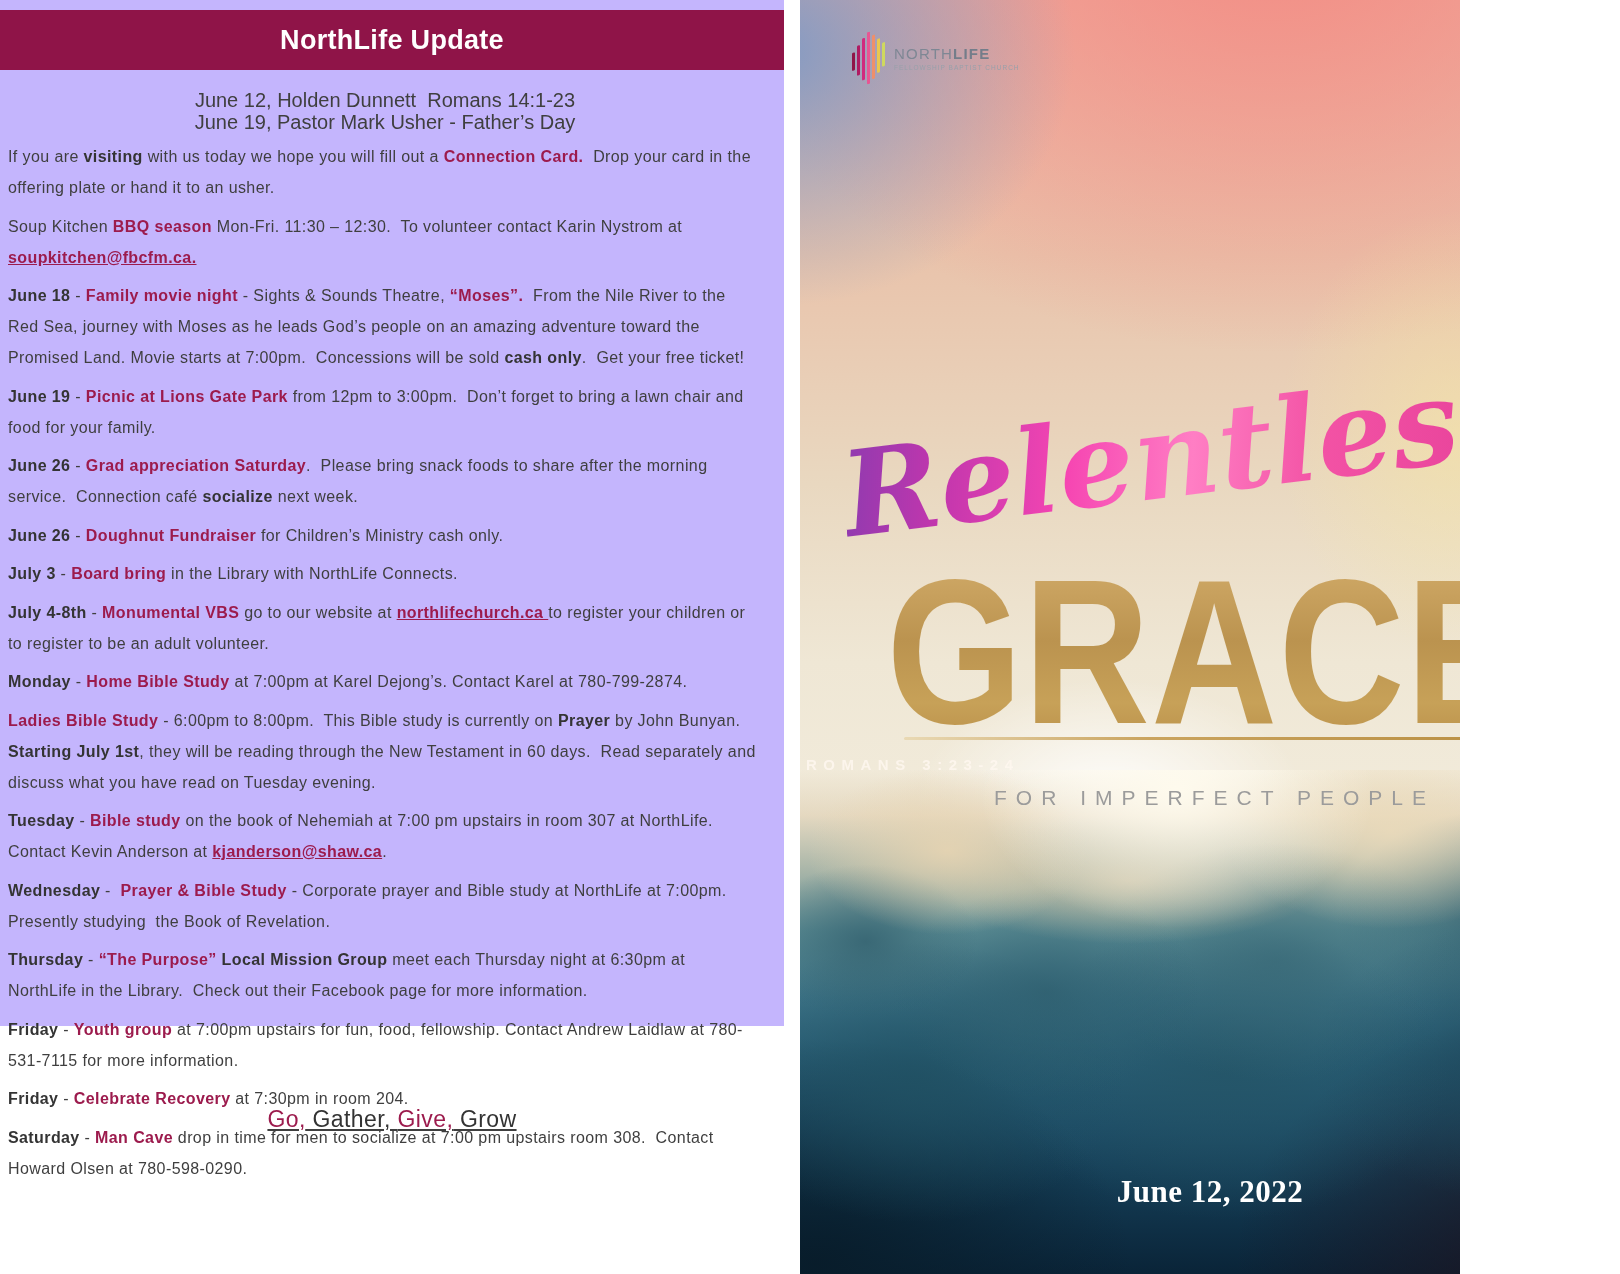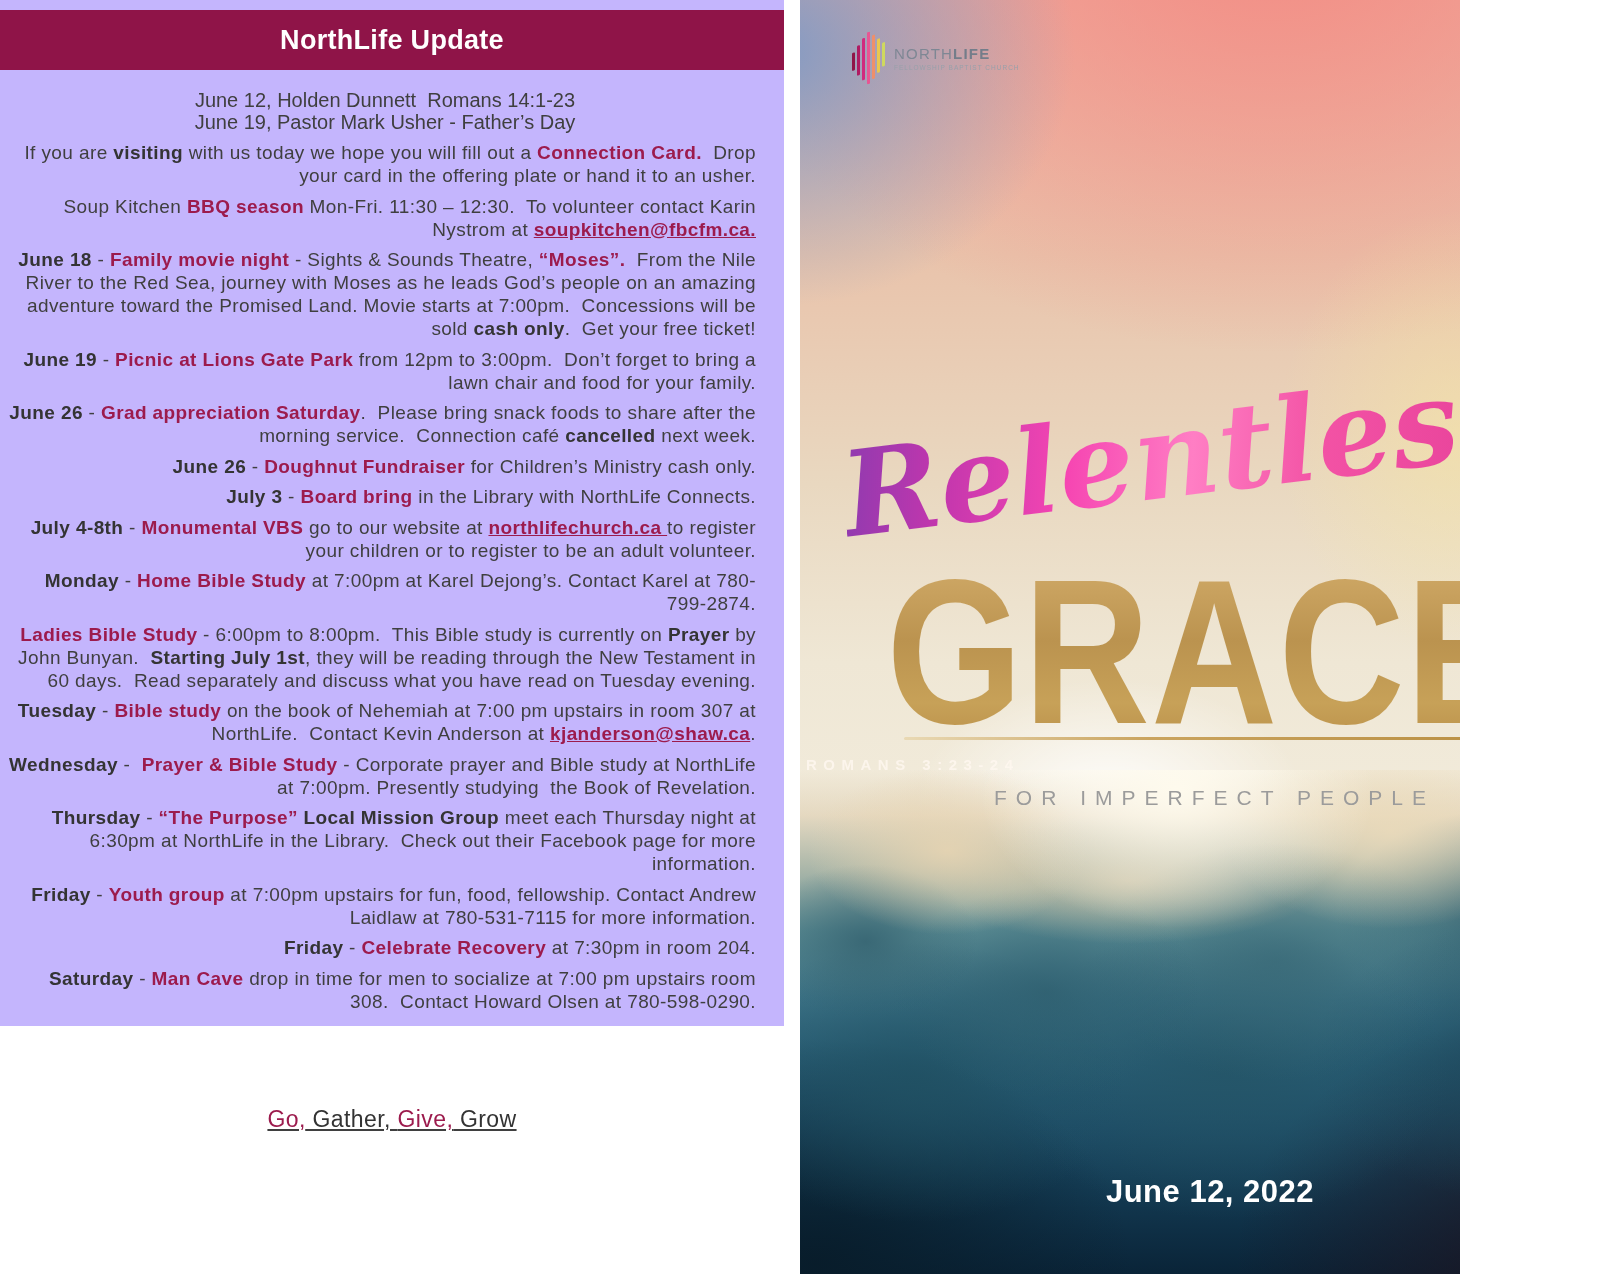--- a/index.html
+++ b/index.html
@@ -16,22 +16,22 @@
     text-align:center;
   }
   .banner .title{
     display:inline-block;line-height:60px;color:#ffffff;font-weight:bold;
     font-size:27px;letter-spacing:.3px;
   }
   .schedule{position:absolute;left:0;top:89px;width:770px;text-align:center;}
   .schedule div{font-size:20px;line-height:22px;white-space:pre-wrap;color:var(--text,#3f3f3f);}
   .announcements{position:absolute;left:8px;top:141px;width:748px;}
   .announcements p{
-    margin:0 0 7.5px 0;font-size:19px;line-height:23px;letter-spacing:.4px;
-    white-space:pre-wrap;color:var(--text,#3f3f3f);text-align:right;
+    margin:0 0 7.5px 0;font-size:16px;line-height:31px;letter-spacing:.4px;
+    white-space:pre-wrap;color:var(--text,#3f3f3f);
   }
   .seg-n{color:var(--text,#3f3f3f);}
   .seg-b{color:#343434;font-weight:bold;}
   .seg-m{color:var(--accent,#9c1b4d);font-weight:bold;}
   .seg-link{color:var(--accent,#9c1b4d);font-weight:bold;text-decoration:underline;cursor:pointer;}
   .motto{
     position:absolute;left:0;top:1106px;width:784px;text-align:center;
     font-size:23px;font-weight:500;letter-spacing:.4px;white-space:pre-wrap;text-decoration:underline;
   }
   .motto .seg-n{font-weight:500;color:#333;}
@@ -102,40 +102,40 @@
       radial-gradient(ellipse 240px 160px at 86% 30%, rgba(44,90,106,.8), rgba(44,90,106,0) 70%),
       radial-gradient(ellipse 300px 200px at 14% 62%, rgba(32,80,98,.85), rgba(32,80,98,0) 70%),
       radial-gradient(ellipse 320px 210px at 52% 60%, rgba(36,84,102,.8), rgba(36,84,102,0) 70%),
       radial-gradient(ellipse 300px 200px at 88% 58%, rgba(28,72,92,.85), rgba(28,72,92,0) 70%),
       radial-gradient(ellipse 420px 300px at 2% 98%, rgba(8,28,42,.95), rgba(8,28,42,0) 75%),
       radial-gradient(ellipse 480px 340px at 97% 97%, rgba(30,18,30,.92), rgba(30,18,30,0) 75%),
       linear-gradient(180deg, rgba(238,228,206,0) 0%, rgba(216,198,166,.5) 9%, rgba(150,168,156,.8) 20%, #5f9097 32%, #3d7488 46%, #2a6078 58%, #1e4e68 70%, #143c54 82%, #0e2e44 92%, #0a2438 100%);
   }
   .poster-date{
     position:absolute;left:0;bottom:64px;width:820px;text-align:center;z-index:5;
-    font-size:31px;font-weight:600;color:#ffffff;letter-spacing:.5px;
+    font-size:31px;font-weight:600;color:#ffffff;letter-spacing:.5px;font-family:Liberation Serif, serif;
   }
 </style>
 </head>
 <body>
 
 <div class="left-page">
   <div class="banner">
     <span class="title">NorthLife Update</span>
   </div>
   <div class="schedule">
     <div>June 12, Holden Dunnett  Romans 14:1-23</div>
     <div>June 19, Pastor Mark Usher - Father’s Day</div>
   </div>
   <div class="announcements">
       <p><span class="seg-n">If you are </span><span class="seg-b">visiting</span><span class="seg-n"> with us today we hope you will fill out a </span><span class="seg-m">Connection Card.</span><span class="seg-n">  Drop your card in the offering plate or hand it to an usher.</span></p>
       <p><span class="seg-n">Soup Kitchen </span><span class="seg-m">BBQ season</span><span class="seg-n"> Mon-Fri. 11:30 – 12:30.  To volunteer contact Karin Nystrom at </span><span class="seg-link">soupkitchen@fbcfm.ca.</span></p>
       <p><span class="seg-b">June 18</span><span class="seg-n"> - </span><span class="seg-m">Family movie night</span><span class="seg-n"> - Sights &amp; Sounds Theatre, </span><span class="seg-m">“Moses”.</span><span class="seg-n">  From the Nile River to the Red Sea, journey with Moses as he leads God’s people on an amazing adventure toward the Promised Land. Movie starts at 7:00pm.  Concessions will be sold </span><span class="seg-b">cash only</span><span class="seg-n">.  Get your free ticket!</span></p>
       <p><span class="seg-b">June 19</span><span class="seg-n"> - </span><span class="seg-m">Picnic at Lions Gate Park</span><span class="seg-n"> from 12pm to 3:00pm.  Don’t forget to bring a lawn chair and food for your family.</span></p>
-      <p><span class="seg-b">June 26</span><span class="seg-n"> - </span><span class="seg-m">Grad appreciation Saturday</span><span class="seg-n">.  Please bring snack foods to share after the morning service.  Connection café </span><span class="seg-b">cancelled</span><span class="seg-n"> next week.</span></p>
+      <p><span class="seg-b">June 26</span><span class="seg-n"> - </span><span class="seg-m">Grad appreciation Saturday</span><span class="seg-n">.  Please bring snack foods to share after the morning service.  Connection café </span><span class="seg-b">socialize</span><span class="seg-n"> next week.</span></p>
       <p><span class="seg-b">June 26</span><span class="seg-n"> - </span><span class="seg-m">Doughnut Fundraiser</span><span class="seg-n"> for Children’s Ministry cash only.</span></p>
       <p><span class="seg-b">July 3</span><span class="seg-n"> - </span><span class="seg-m">Board bring</span><span class="seg-n"> in the Library with NorthLife Connects.</span></p>
       <p><span class="seg-b">July 4-8th</span><span class="seg-n"> - </span><span class="seg-m">Monumental VBS</span><span class="seg-n"> go to our website at </span><span class="seg-link">northlifechurch.ca </span><span class="seg-n">to register your children or to register to be an adult volunteer.</span></p>
       <p><span class="seg-b">Monday</span><span class="seg-n"> - </span><span class="seg-m">Home Bible Study</span><span class="seg-n"> at 7:00pm at Karel Dejong’s. Contact Karel at 780-799-2874.</span></p>
       <p><span class="seg-m">Ladies Bible Study</span><span class="seg-n"> - 6:00pm to 8:00pm.  This Bible study is currently on </span><span class="seg-b">Prayer</span><span class="seg-n"> by John Bunyan.  </span><span class="seg-b">Starting July 1st</span><span class="seg-n">, they will be reading through the New Testament in 60 days.  Read separately and discuss what you have read on Tuesday evening.</span></p>
       <p><span class="seg-b">Tuesday</span><span class="seg-n"> - </span><span class="seg-m">Bible study</span><span class="seg-n"> on the book of Nehemiah at 7:00 pm upstairs in room 307 at NorthLife.  Contact Kevin Anderson at </span><span class="seg-link">kjanderson@shaw.ca</span><span class="seg-n">.</span></p>
       <p><span class="seg-b">Wednesday</span><span class="seg-n"> -  </span><span class="seg-m">Prayer &amp; Bible Study</span><span class="seg-n"> - Corporate prayer and Bible study at NorthLife at 7:00pm. Presently studying  the Book of Revelation.</span></p>
       <p><span class="seg-b">Thursday</span><span class="seg-n"> - </span><span class="seg-m">“The Purpose”</span><span class="seg-n"> </span><span class="seg-b">Local Mission Group</span><span class="seg-n"> meet each Thursday night at 6:30pm at NorthLife in the Library.  Check out their Facebook page for more information.</span></p>
       <p><span class="seg-b">Friday</span><span class="seg-n"> - </span><span class="seg-m">Youth group</span><span class="seg-n"> at 7:00pm upstairs for fun, food, fellowship. Contact Andrew Laidlaw at 780-531-7115 for more information.</span></p>
       <p><span class="seg-b">Friday</span><span class="seg-n"> - </span><span class="seg-m">Celebrate Recovery</span><span class="seg-n"> at 7:30pm in room 204.</span></p>

